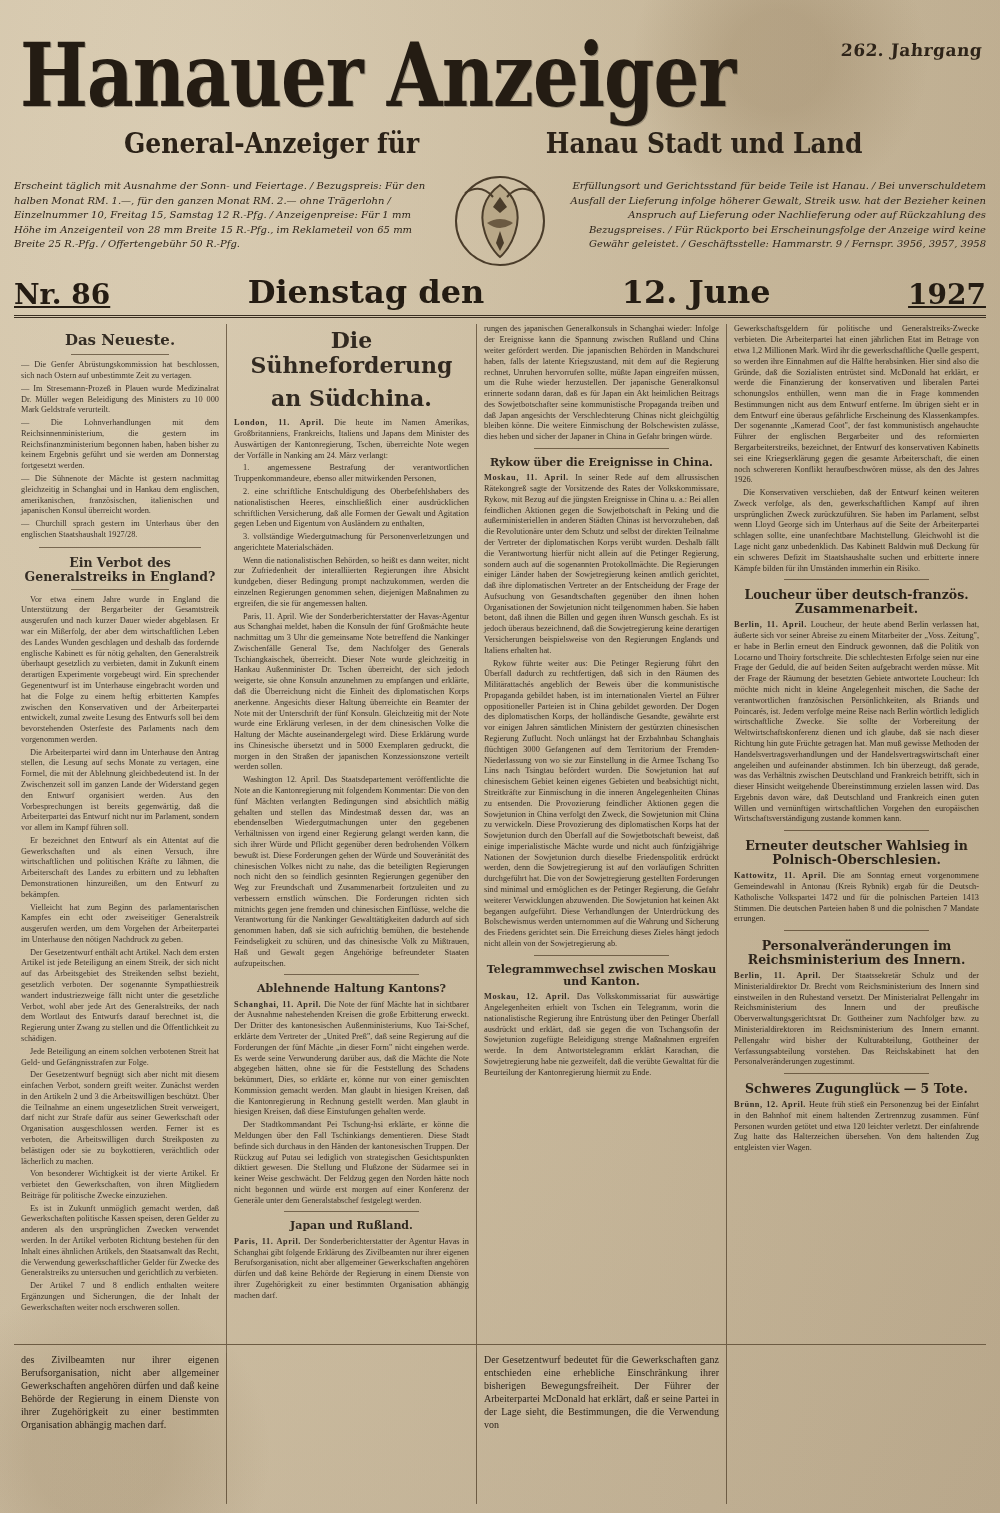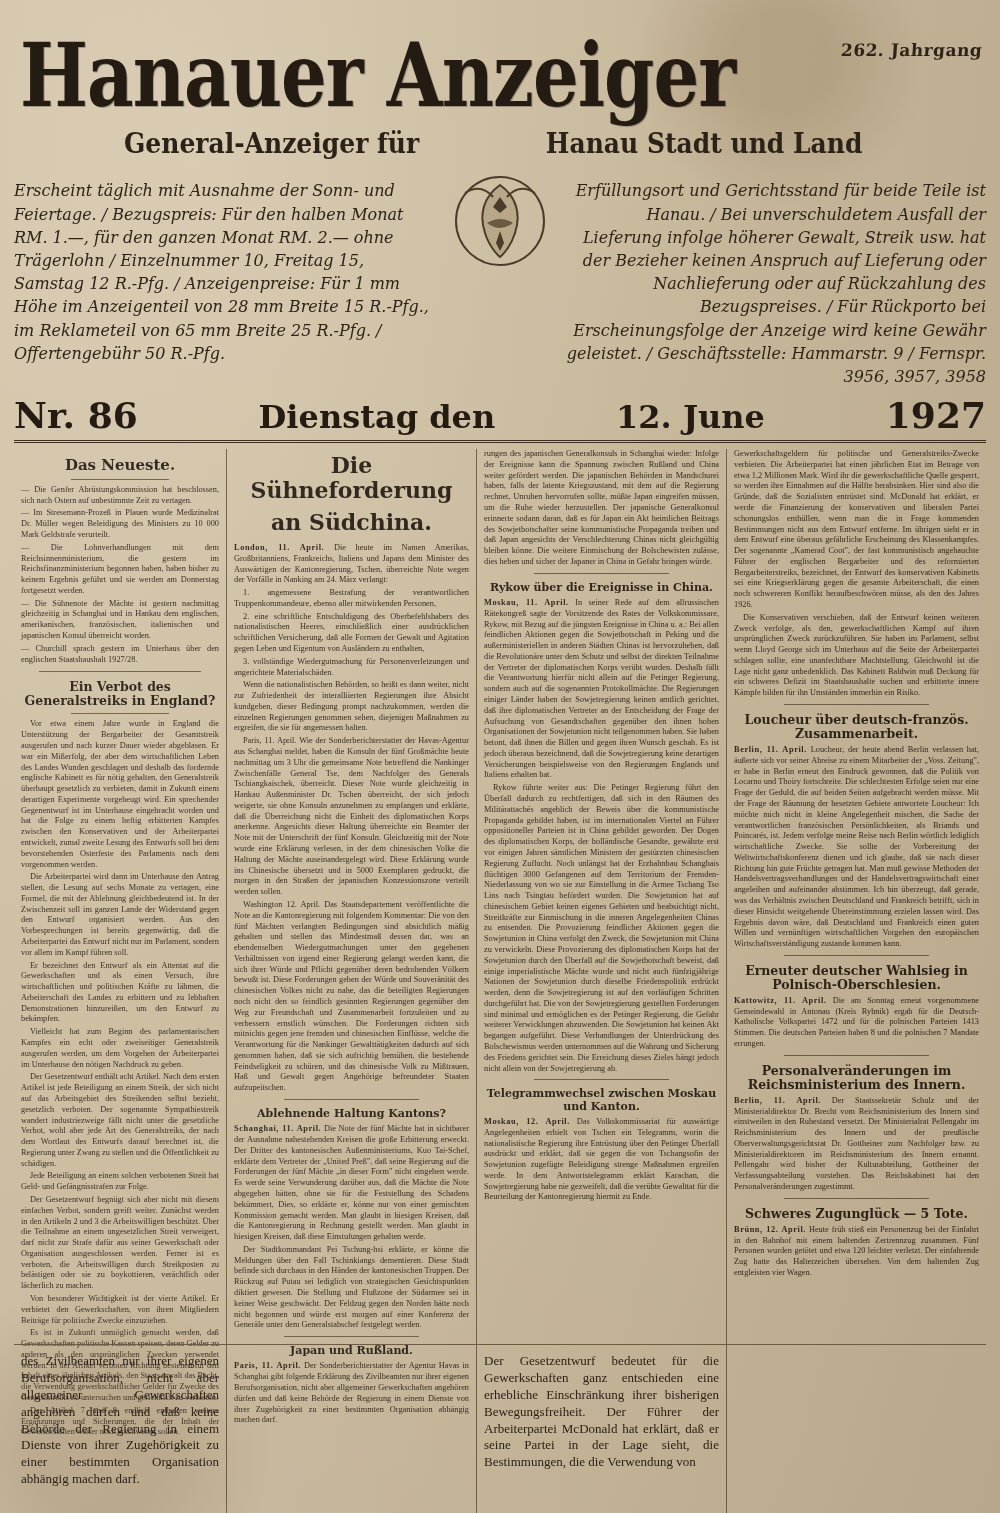--- a/index.html
+++ b/index.html
@@ -58,40 +58,40 @@
     transform-origin:left top;
   }
   .sub-left{display:inline-block;}
   .sub-right{display:inline-block;margin-left:118px;}
   .infobars{
     display:flex;justify-content:space-between;align-items:flex-start;
     margin-top:22px;
   }
   .infocol{
     width:420px;
-    font-size:16px;line-height:1.45;
+    font-size:10px;line-height:1.45;
     font-family:"DejaVu Serif", serif;
     font-style:italic;
     color:#2d2419;
   }
   .infocol.right{text-align:right;width:420px;}
   .crest{
     width:110px;height:96px;margin-top:-8px;
     position:relative;
   }
   .crest svg{display:block;}
   .issueline{
     margin-top:6px;
     display:flex;align-items:flex-end;justify-content:space-between;
     border-bottom:3px double #3a2f22;
     padding-bottom:4px;
   }
   .issueline .big{
     font-family:"DejaVu Serif", serif;
-    font-weight:bold;font-size:36px;color:#241c13;
+    font-weight:bold;font-size:28px;color:#241c13;text-decoration:underline;
   }
   .issueline .mid{
     font-family:"DejaVu Serif", serif;
     font-weight:bold;font-size:32px;color:#241c13;
   }
   
   .columns{
     display:flex;
     margin-top:6px;
     height:1180px;
@@ -131,21 +131,21 @@
   .rule.short{margin:5px 50px;}
   p{margin:0 0 2px;text-indent:9px;}
   p.noind{text-indent:0;}
   p.dash{text-indent:0;}
   .lead{font-weight:bold;letter-spacing:.6px;}
   .footbox{
     position:absolute;left:14px;right:14px;bottom:10px;
     height:150px;
     display:flex;
   }
-  .footbox .col{font-size:13px;}
+  .footbox .col{font-size:10px;}
   .botrule{
     position:absolute;left:14px;right:14px;bottom:168px;
     border-top:1px solid #6d5c44;
   }
 </style>
 </head>
 <body>
 
 <div class="page">
 

